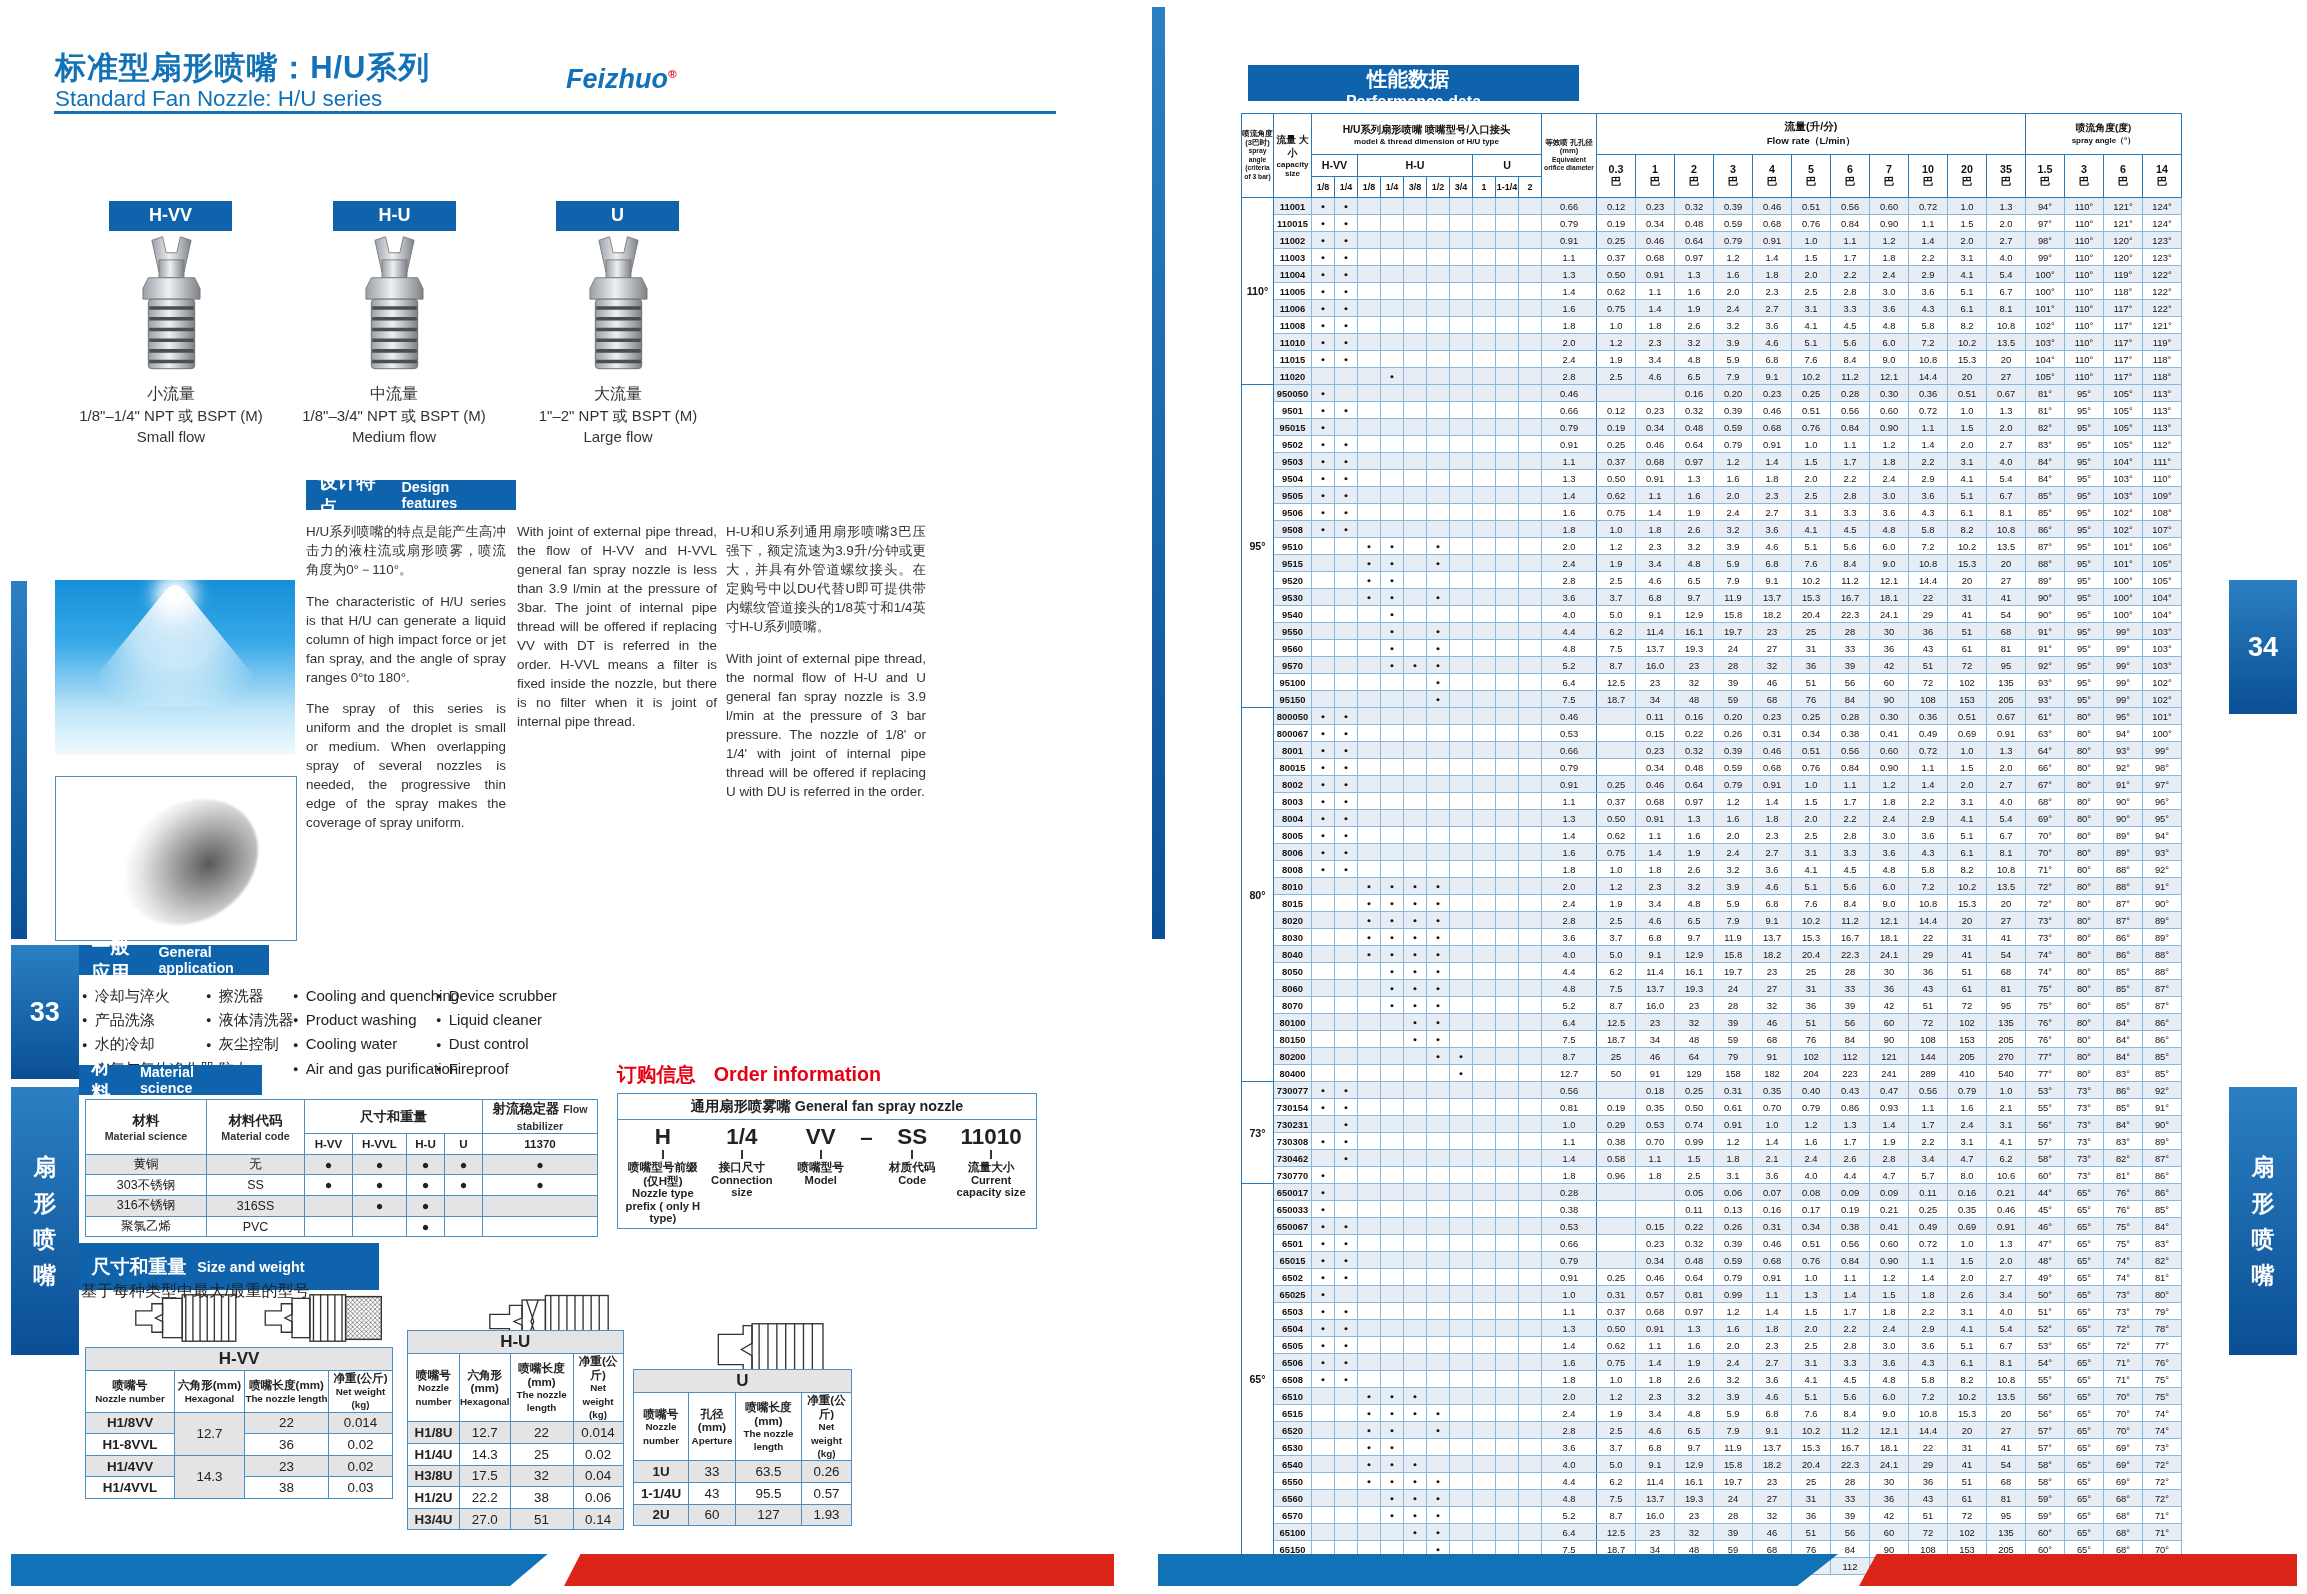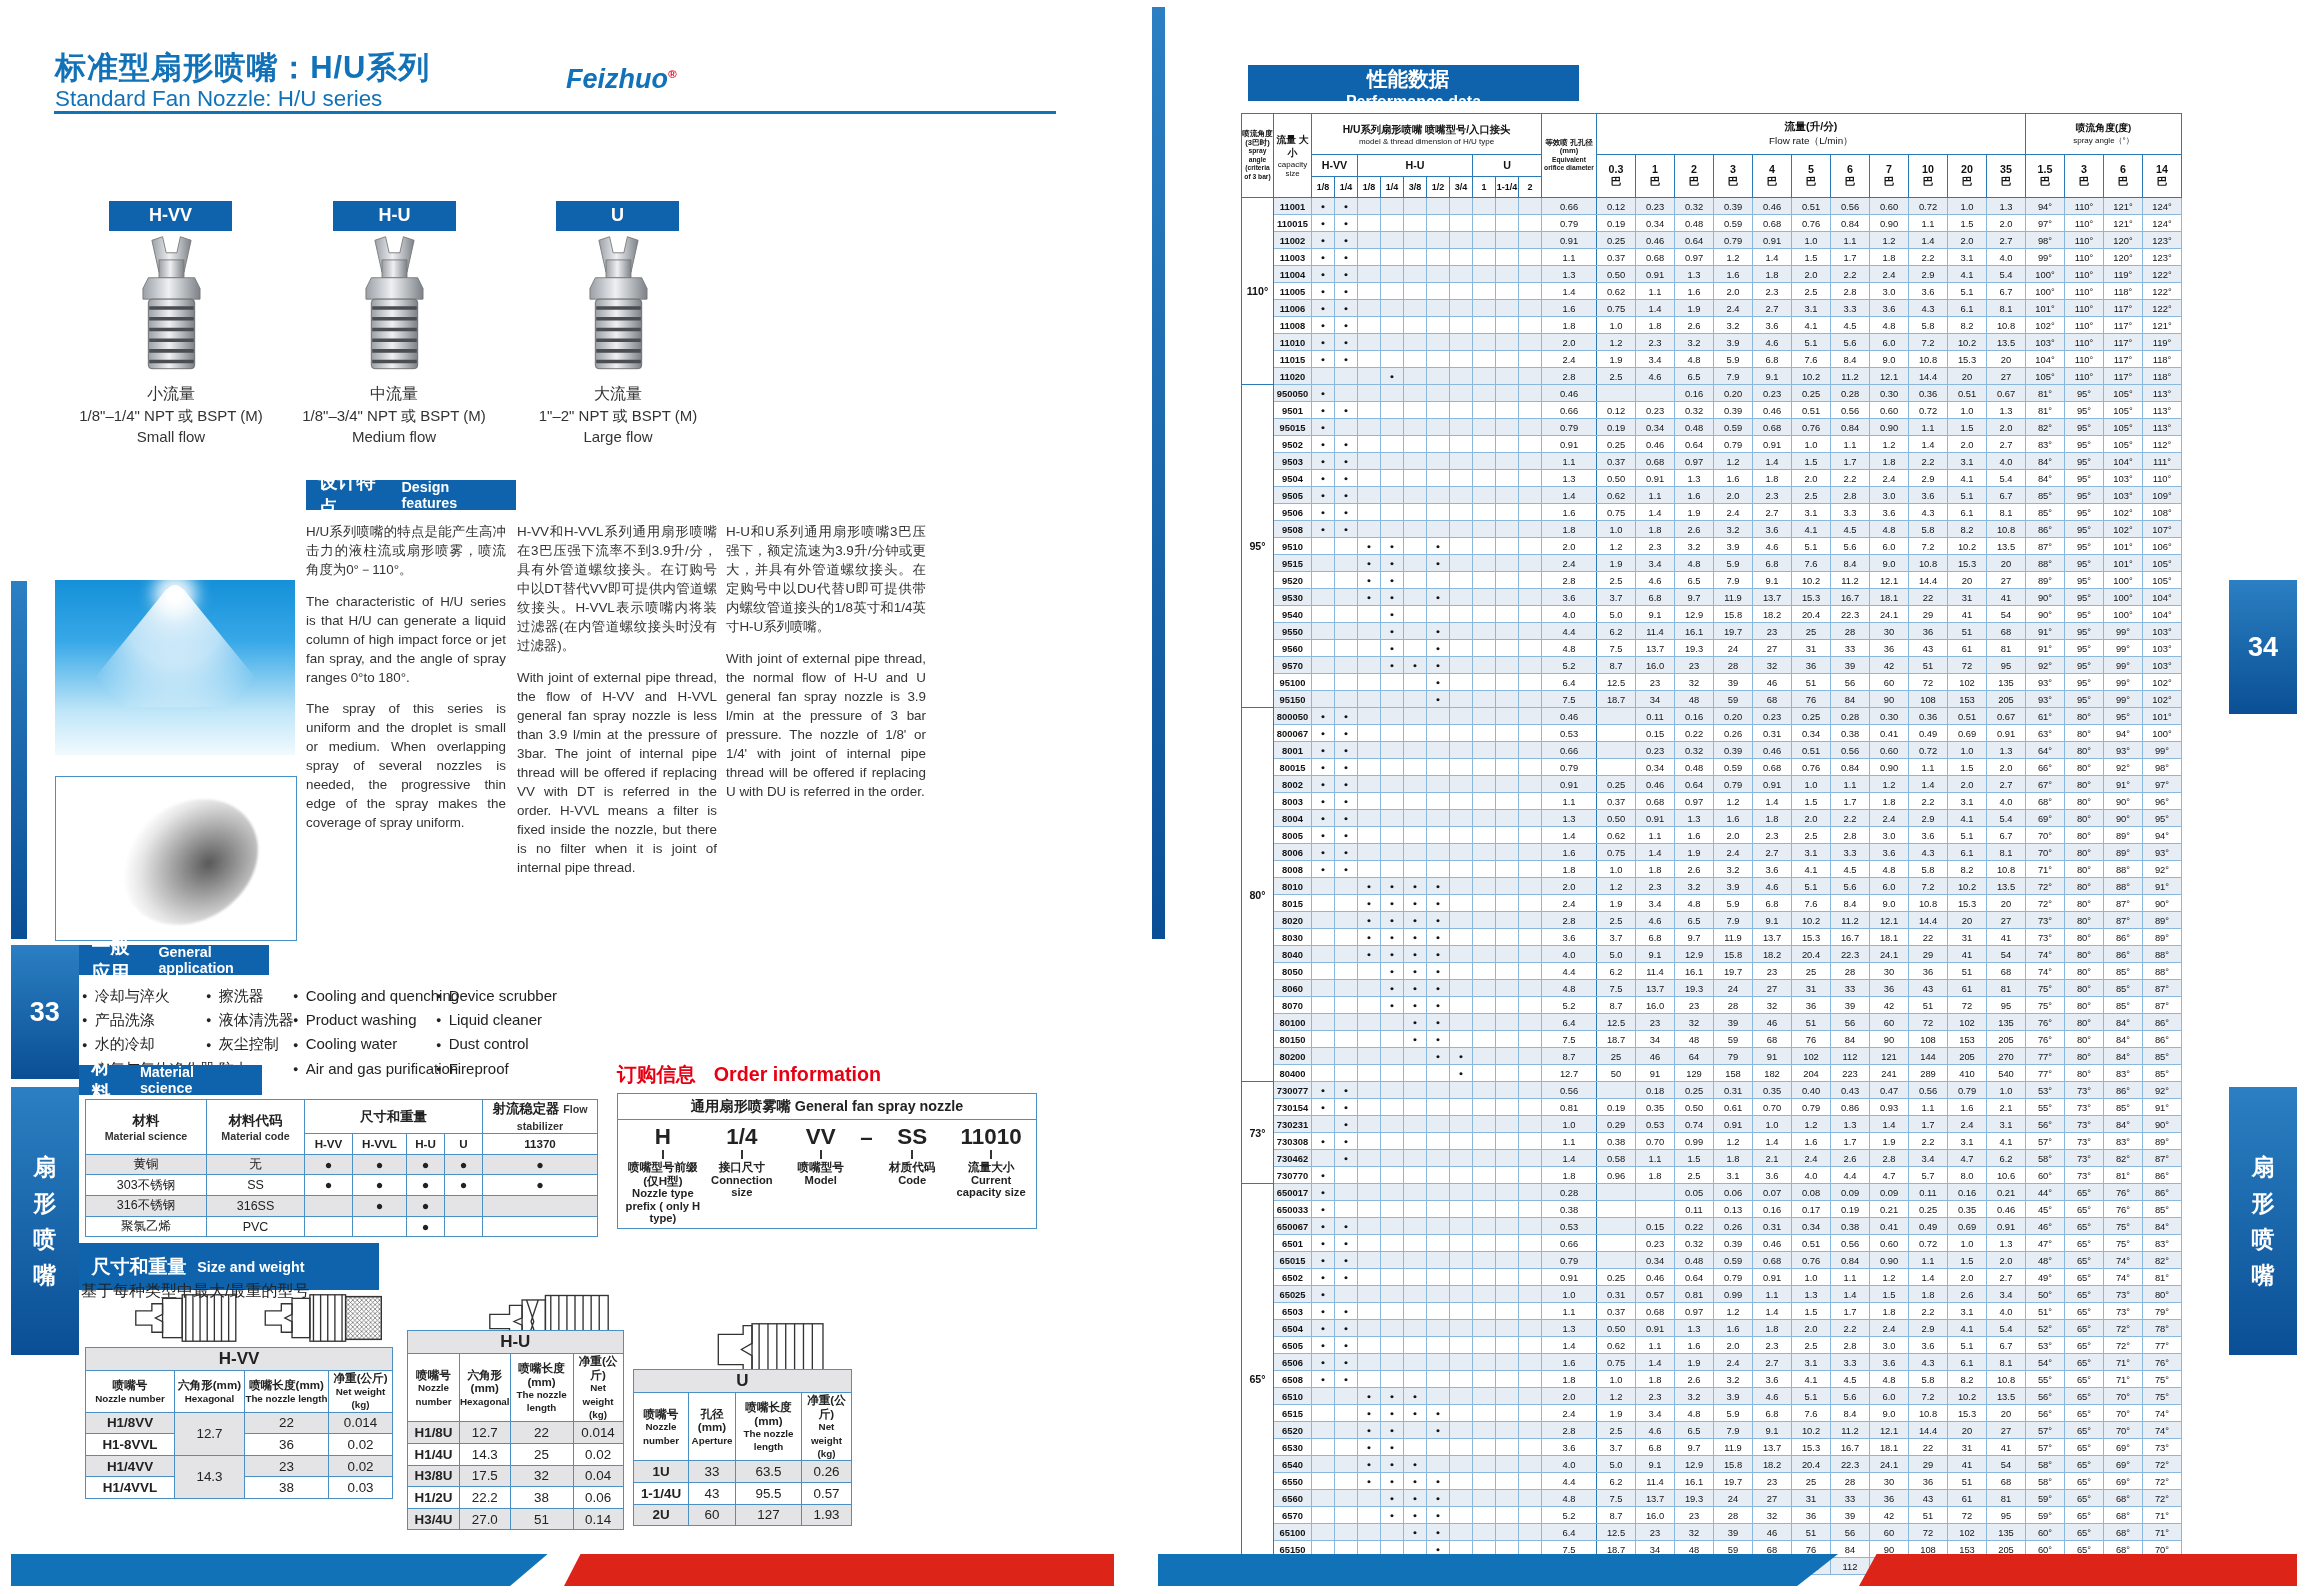--- a/index.html
+++ b/index.html
@@ -74,21 +74,21 @@
   .band-red{background:#dd2418;}
   
   #perf-bar{left:1248px;top:65px;width:331px;height:36px;flex-direction:column;}
   #perf-bar .cn{font-size:20.6px;}
   #perf-bar .en{font-size:16px;}
   #perf-wrap{left:1241px;top:113px;}
   table.perf{border-collapse:collapse;table-layout:fixed;background:#fff;}
   table.perf th,table.perf td{border:0.9px solid #8ab7dc;text-align:center;padding:0;font-size:9.4px;color:#111;}
   table.perf thead th{border-color:#2a7ab8;background:#fff;}
   table.perf .tt{font-size:10.7px;font-weight:bold;}
-  table.perf .tt small{display:block;font-size:8px;font-weight:normal;}
+  table.perf .tt small{display:block;font-size:8px;font-weight:bold;}
   table.perf .bar2{font-size:10.7px;font-weight:bold;line-height:11.6px;}
   table.perf td{height:16px;}
   table.perf tbody tr:nth-child(odd) td{background:#e7edf4;}
   table.perf td.gcell{background:#fff !important;font-size:10.7px;font-weight:bold;border-color:#2a7ab8;}
   table.perf td.cap{font-weight:bold;font-size:9.4px;border-left:1.8px solid #2a7ab8;}
   table.perf td.ori{border-left:1.8px solid #2a7ab8;border-right:1.8px solid #2a7ab8;}
   table.perf td.dot{font-size:7.2px;}
   table.perf td.a0{border-left:1.8px solid #2a7ab8;}
   .tiny{font-size:7.6px;line-height:8.5px;display:block;}
 </style>
@@ -186,21 +186,20 @@
 <div class="abs bluebar" id="df-bar">
   <span class="cn">设计特点</span>
   <span class="en">Design features</span>
 </div>
 <div class="abs df-col" style="left:306px;" id="df-col1">
     <p>H/U系列喷嘴的特点是能产生高冲击力的液柱流或扇形喷雾，喷流角度为0°－110°。</p>
     <p>The characteristic of H/U series is that H/U can generate a liquid column of high impact force or jet fan spray, and the angle of spray ranges 0°to 180°.</p>
     <p>The spray of this series is uniform and the droplet is small or medium. When overlapping spray of several nozzles is needed, the progressive thin edge of the spray makes the coverage of spray uniform.</p>
   </div>
 <div class="abs df-col" style="left:517px;" id="df-col2">
-    <p>H-VV和H-VVL系列通用扇形喷嘴在3巴压强下流率不到3.9升/分，具有外管道螺纹接头。在订购号中以DT替代VV即可提供内管道螺纹接头。H-VVL表示喷嘴内将装过滤器(在内管道螺纹接头时没有过滤器)。</p>
     <p>With joint of external pipe thread, the flow of H-VV and H-VVL general fan spray nozzle is less than 3.9 l/min at the pressure of 3bar. The joint of internal pipe thread will be offered if replacing VV with DT is referred in the order. H-VVL means a filter is fixed inside the nozzle, but there is no filter when it is joint of internal pipe thread.</p>
   </div>
 <div class="abs df-col" style="left:726px;" id="df-col3">
     <p>H-U和U系列通用扇形喷嘴3巴压强下，额定流速为3.9升/分钟或更大，并具有外管道螺纹接头。在定购号中以DU代替U即可提供带内螺纹管道接头的1/8英寸和1/4英寸H-U系列喷嘴。</p>
     <p>With joint of external pipe thread, the normal flow of H-U and U general fan spray nozzle is 3.9 l/min at the pressure of 3 bar pressure. The nozzle of 1/8'  or 1/4'  with joint of internal pipe thread will be offered if replacing U with DU is referred in the order.</p>
   </div>
 
 <div class="abs bluebar" id="ga-bar">
   <span class="cn">一般应用</span>
   <span class="en">General application</span>

